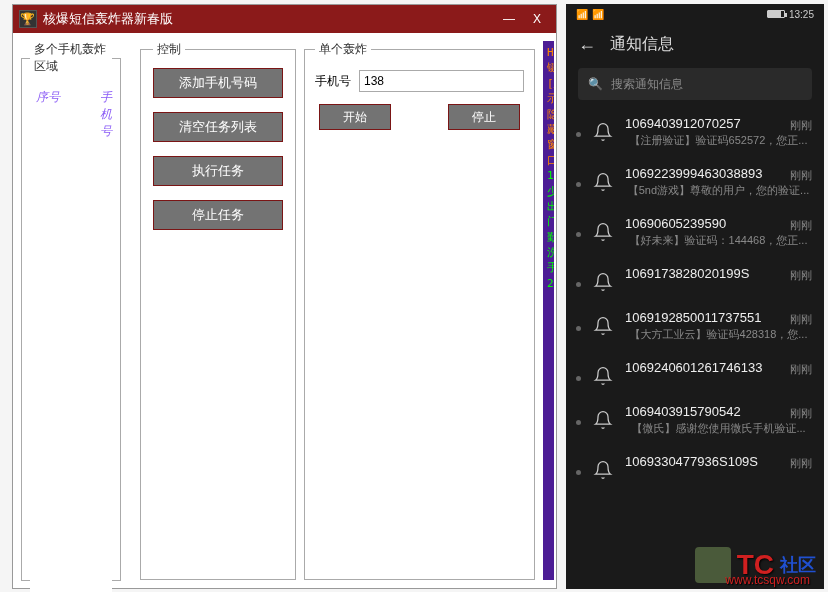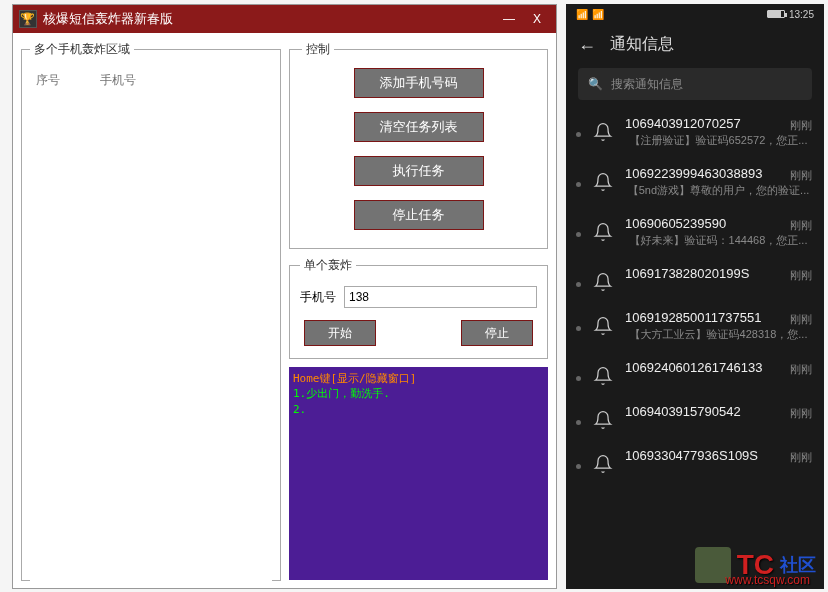--- a/index.html
+++ b/index.html
@@ -6,29 +6,29 @@
     body { font-family: "Microsoft YaHei", Arial, sans-serif; background: #f5f5f5; width: 828px; height: 592px; overflow: hidden; position: relative; }
     
     .app-window { position: absolute; left: 12px; top: 4px; width: 545px; height: 585px; background: #fff; border: 1px solid #999; }
     .titlebar { height: 28px; background: #8b1a1a; display: flex; align-items: center; padding: 0 6px; color: #fff; font-size: 13px; }
     .titlebar-icon { width: 18px; height: 18px; background: #333; margin-right: 6px; border: 1px solid #555; display: flex; align-items: center; justify-content: center; }
     .titlebar-icon span { color: #e0c050; font-size: 12px; }
     .titlebar-text { flex: 1; }
     .titlebar-controls { display: flex; gap: 2px; }
     .titlebar-btn { width: 26px; height: 20px; background: transparent; border: none; color: #fff; font-size: 12px; cursor: pointer; }
     
-    .app-body { padding: 8px; display: flex; gap: 8px; height: calc(100% - 28px); }
+    .app-body { padding: 8px; display: flex; gap: 19px; height: calc(100% - 28px); }
     .left-col { width: 260px; }
-    .right-col { flex: 1; display: flex; flex-direction: column; gap: 8px; }
+    .right-col { flex: 1; display: flex; flex-direction: row; gap: 8px; }
     
     fieldset { border: 1px solid #aaa; padding: 8px; }
     legend { font-size: 12px; padding: 0 4px; color: #333; }
     
     .multi-area { height: 540px; }
-    .table-header { display: flex; padding: 6px 0; font-size: 12px; color: #737373; }
+    .table-header { display: flex; padding: 6px 0; font-size: 12px; color: #8b5cf6; font-style: italic; }
     .th-seq { width: 70px; padding-left: 6px; }
     .th-phone { flex: 1; }
     .table-body { height: 490px; background: #fff; }
     
     .controls { padding: 10px 12px 14px; }
     .red-btn { display: block; width: 130px; height: 30px; margin: 0 auto 14px; background: #737373; color: #fff; border: 1px solid #7a1515; font-size: 13px; cursor: pointer; }
     .red-btn:last-child { margin-bottom: 4px; }
     
     .single-area { padding: 12px 10px; }
     .single-row { display: flex; align-items: center; gap: 8px; font-size: 12px; margin-bottom: 12px; }
@@ -215,20 +215,21 @@
         <div class="notif-time">刚刚</div>
       </div>
       <div class="notif-item">
         <div class="notif-dot"></div>
         <div class="bell-icon"><svg viewBox="0 0 24 24" fill="none" stroke="#ccc" stroke-width="1.5">
             <path d="M18 8A6 6 0 0 0 6 8c0 7-3 9-3 9h18s-3-2-3-9"></path>
             <path d="M13.7 21a2 2 0 0 1-3.4 0"></path>
           </svg></div>
         <div class="notif-content">
           <div class="notif-num">1069403915790542</div>
+          <div class="notif-msg">【微氏】感谢您使用微氏手机验证...</div>
         </div>
         <div class="notif-time">刚刚</div>
       </div>
       <div class="notif-item">
         <div class="notif-dot"></div>
         <div class="bell-icon"><svg viewBox="0 0 24 24" fill="none" stroke="#ccc" stroke-width="1.5">
             <path d="M18 8A6 6 0 0 0 6 8c0 7-3 9-3 9h18s-3-2-3-9"></path>
             <path d="M13.7 21a2 2 0 0 1-3.4 0"></path>
           </svg></div>
         <div class="notif-content">

